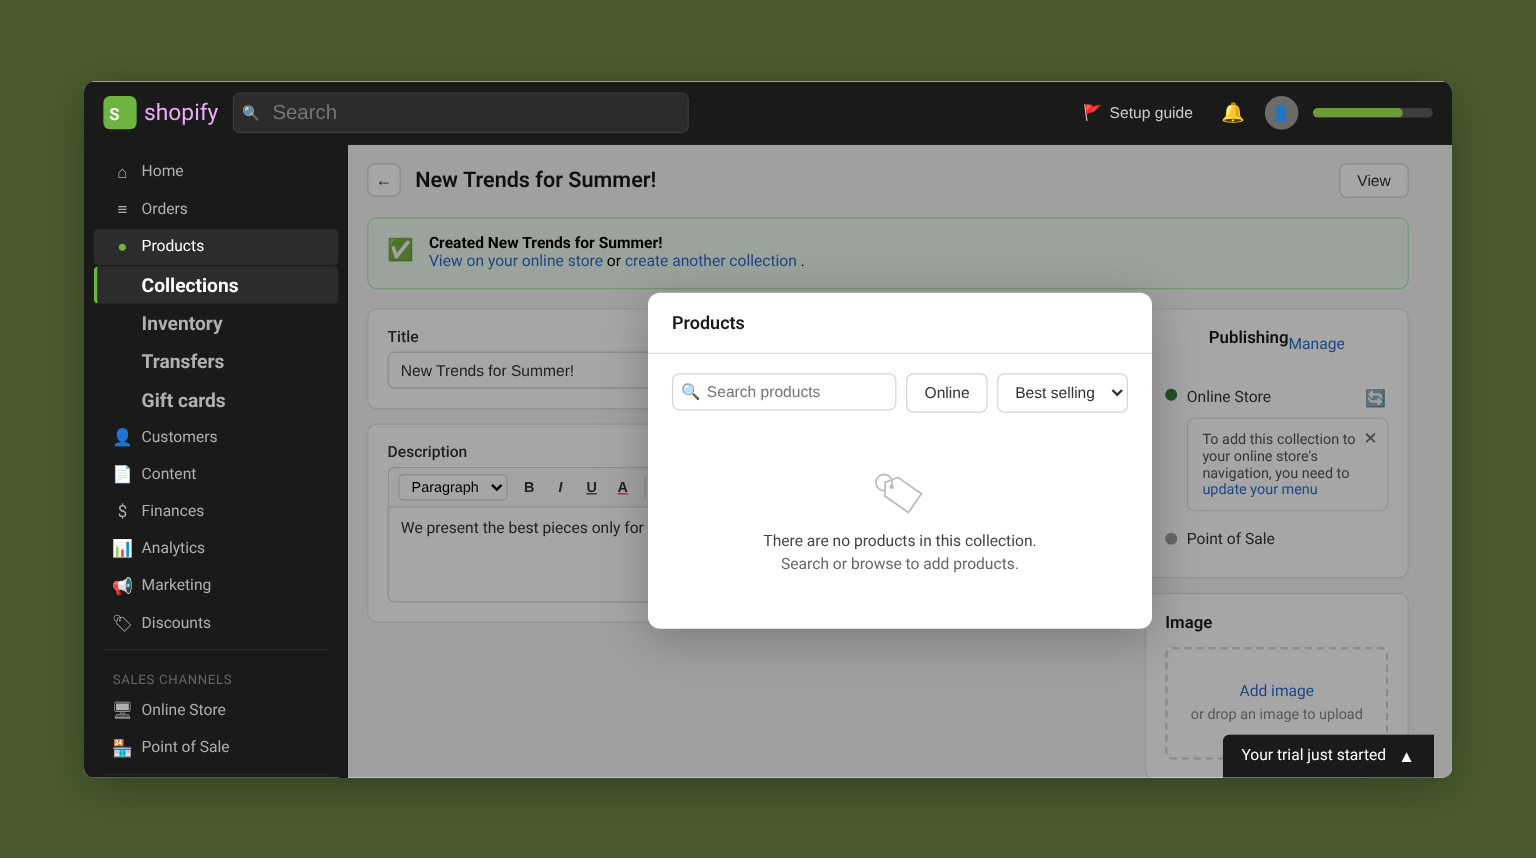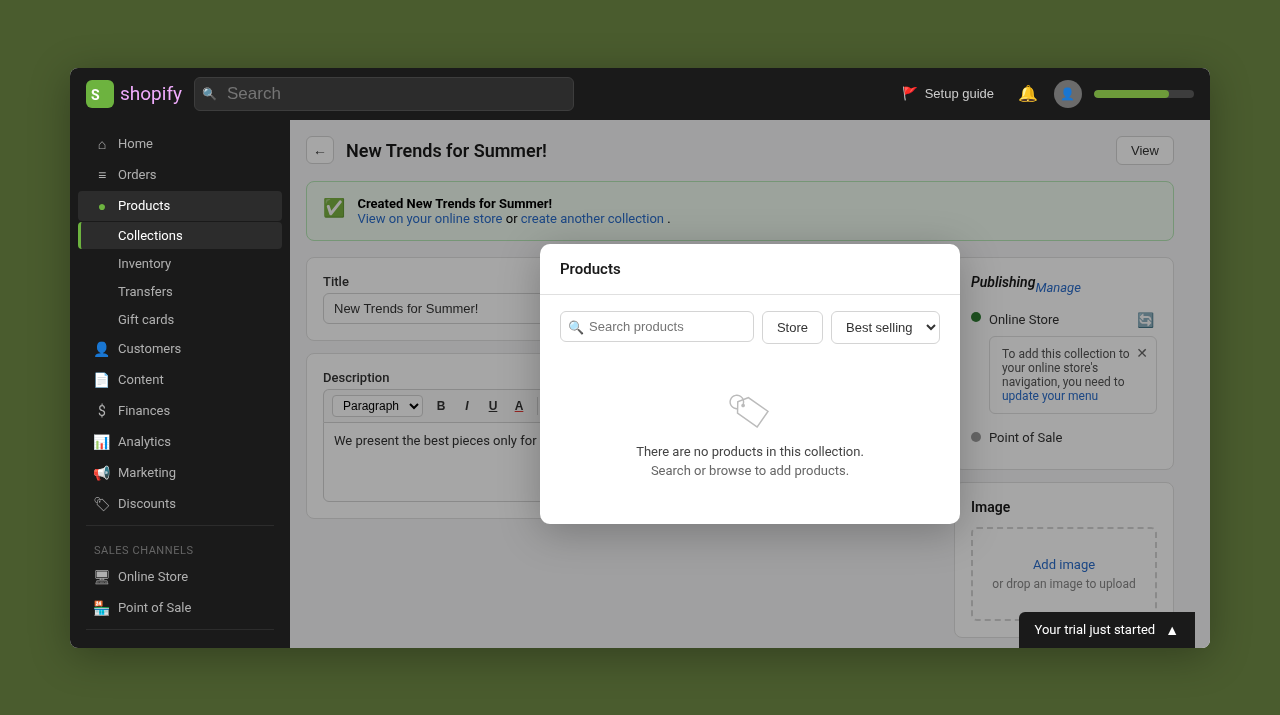--- a/index.html
+++ b/index.html
@@ -169,22 +169,23 @@
       color: #6db33f;
     }
     .sidebar-sub-item {
       display: flex;
       align-items: flex-end;
       padding: 6px 16px 6px 40px;
       color: #b0b0b0;
       cursor: pointer;
       border-radius: 4px;
       margin: 1px 8px;
-      font-size: 13px;
+      font-size: 16px;
       text-decoration: none;
+      font-weight: bold;
     }
     .sidebar-sub-item.active {
       background: #2c2c2c;
       color: #fff;
       border-left: 3px solid #6db33f;
       padding-left: 37px;
     }
     .sidebar-section-label {
       font-size: 11px;
       color: #666;
@@ -345,23 +346,23 @@
       min-height: 80px;
       padding: 10px;
       font-size: 13px;
       color: #333;
       background: #fff;
     }
 
     
     .publishing-header {
       display: flex;
-      justify-content: flex-start;
-      align-items: center;
-      font-style: italic;
+      justify-content: center;
+      align-items: center;
+      margin-bottom: 12px;
     }
     .manage-link {
       color: #2c6ecb;
       font-size: 13px;
       cursor: pointer;
       text-decoration: none;
     }
     .channel-item {
       display: flex;
       align-items: flex-start;
@@ -779,21 +780,21 @@
         <div class="modal">
           <div class="modal-header">
             <span>Products</span>
           </div>
           <div class="modal-body">
             <div class="product-search-bar">
               <div class="product-search-input-wrap">
                 <span class="ps-icon">🔍</span>
                 <input class="product-search-input" placeholder="Search products" style="">
               </div>
-              <button class="browse-btn">Store</button>
+              <button class="browse-btn">Online</button>
               <select class="sort-select">
                 <option>Best selling</option>
               </select>
             </div>
             <div class="empty-products">
               <span class="tag-icon">🏷</span>
               <div class="empty-text-main">There are no products in this collection.</div>
               <div class="empty-text-sub">Search or browse to add products.</div>
             </div>
           </div>

